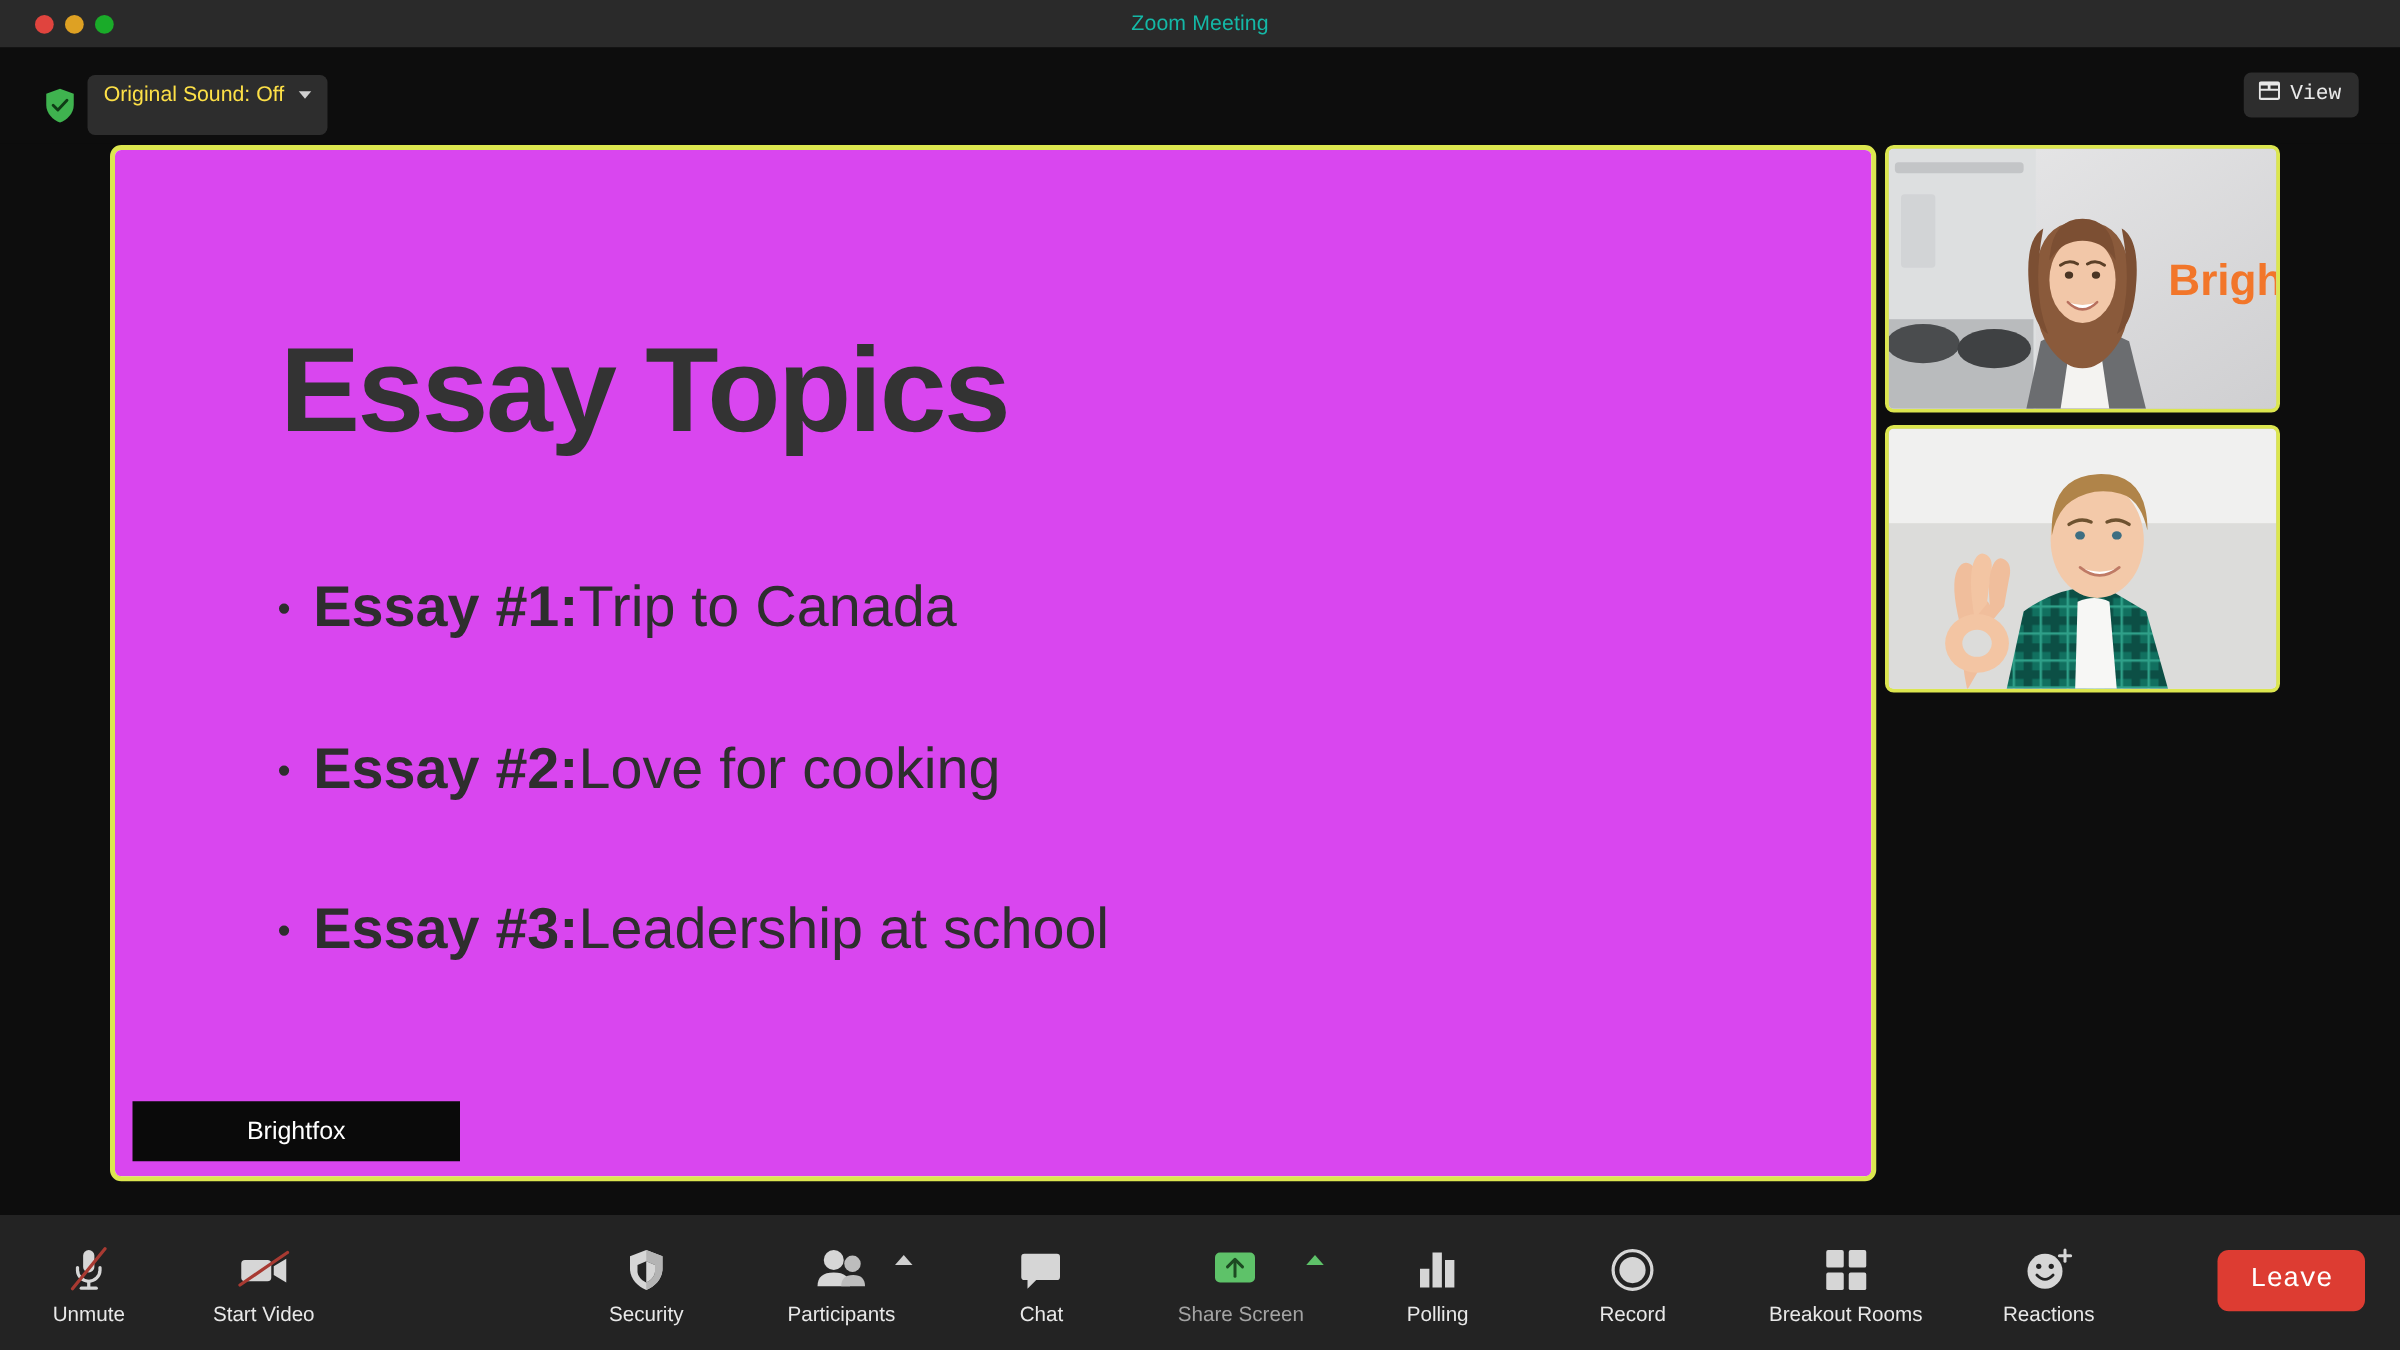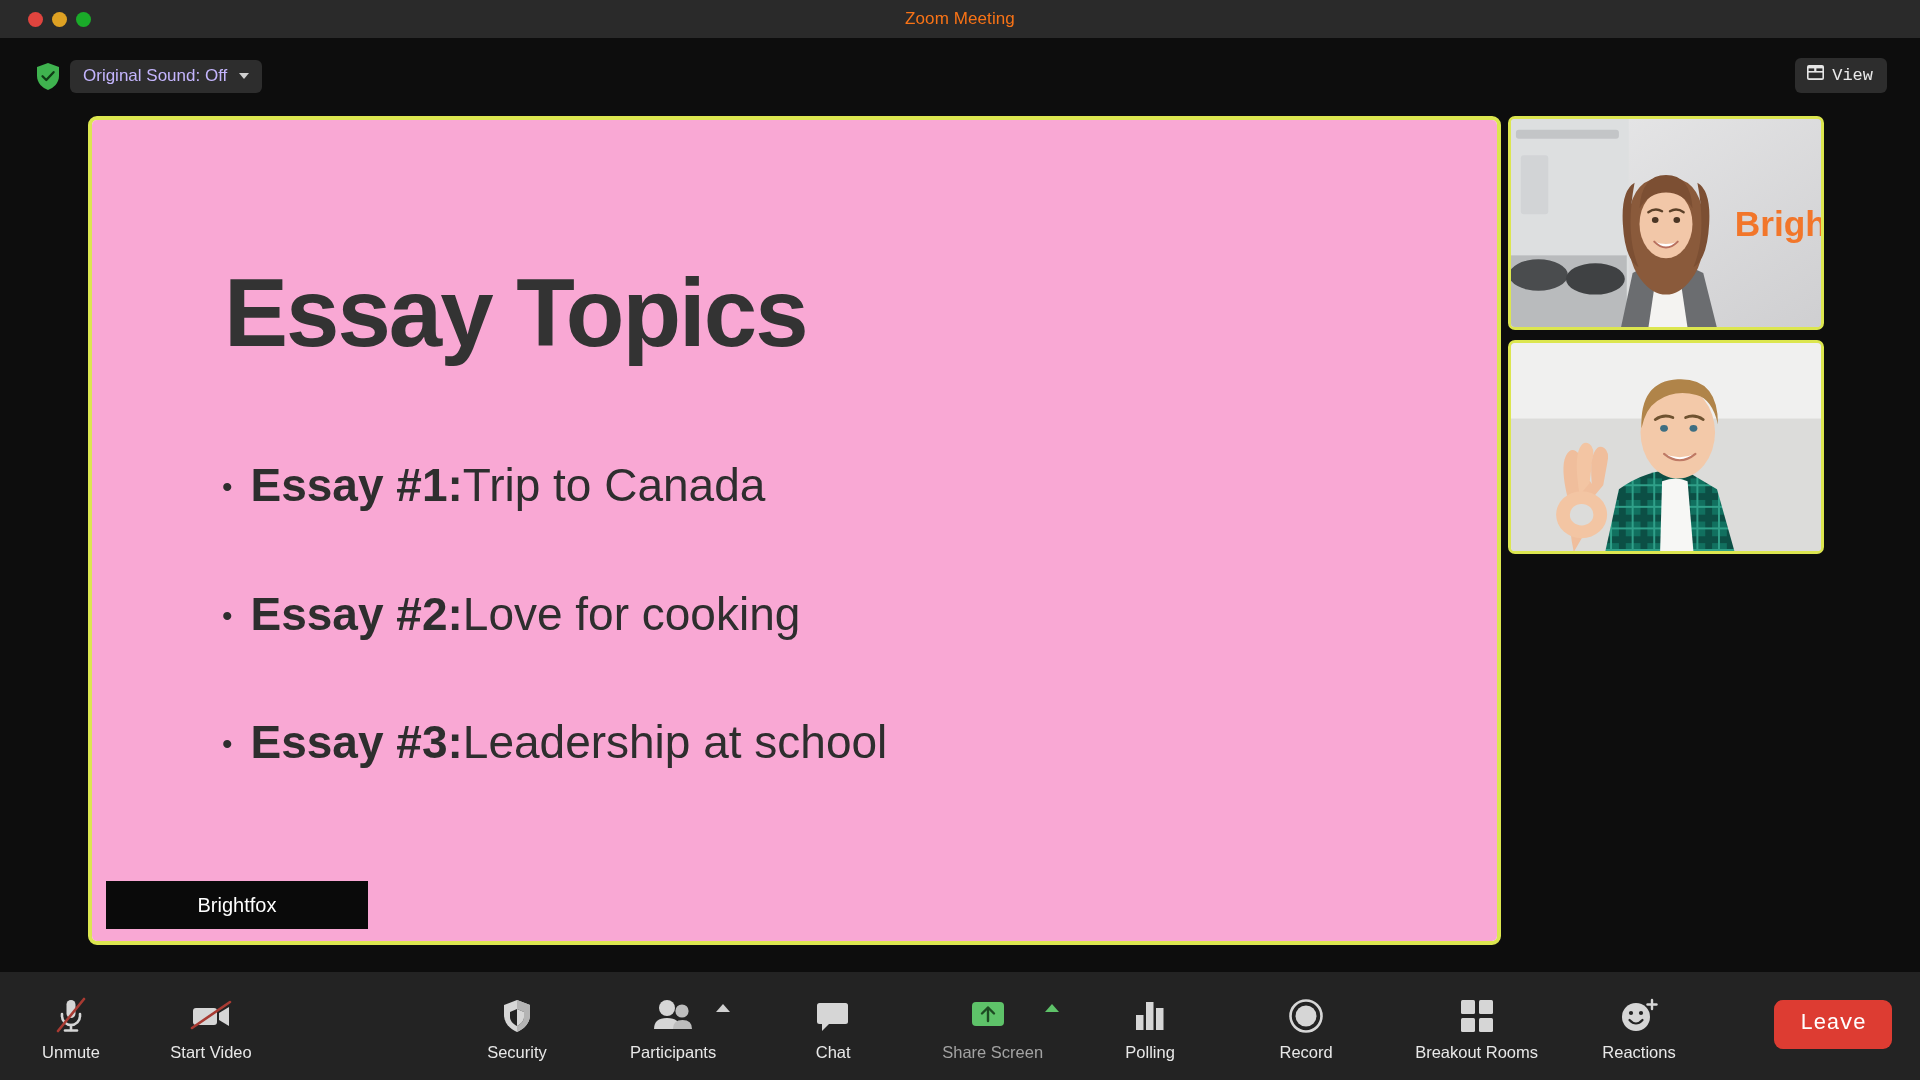--- a/index.html
+++ b/index.html
@@ -33,21 +33,21 @@
     border-radius: 50%;
     display: block;
   }
   .tl-close  { background: #e0443e; }
   .tl-min    { background: #dea123; }
   .tl-max    { background: #1aab29; }
   .titlebar-title {
     position: absolute;
     left: 0; right: 0;
     text-align: center;
-    color: #f97316;
+    color: #14b8a6;
     font-size: 17px;
     letter-spacing: .1px;
     pointer-events: none;
   }
 
   
   .topbar {
     position: absolute;
     top: 38px; left: 0;
     width: 1920px; height: 77px;
@@ -64,22 +64,22 @@
     width: 26px; height: 29px;
     position: relative;
     display: block;
   }
   .pill {
     display: flex;
     align-items: center;
     gap: 12px;
     background: #2d2d2d;
     border-radius: 6px;
-    padding: 6px 13px 7px 13px;
-    color: #c4b5fd;
+    padding: 6px 13px 22px 13px;
+    color: #fde047;
     font-size: 17px;
     white-space: nowrap;
   }
   .caret-dn {
     width: 0; height: 0;
     border-left: 5px solid transparent;
     border-right: 5px solid transparent;
     border-top: 6px solid #cfcfcf;
     display: block;
   }
@@ -103,21 +103,21 @@
     left: 88px; top: 116px;
     width: 1413px; height: 829px;
     border: 4px solid #dce64f;
     border-radius: 9px;
     background: #ffffff;
     overflow: hidden;
   }
   .slide {
     position: absolute;
     inset: 0;
-    background: #f9a8d4;
+    background: #d946ef;
     padding-left: 36px;
   }
   .slide-title {
     position: absolute;
     left: 132px; top: 145px;
     font-size: 96px;
     font-weight: 700;
     color: #333333;
     letter-spacing: -2px;
     line-height: 1;

